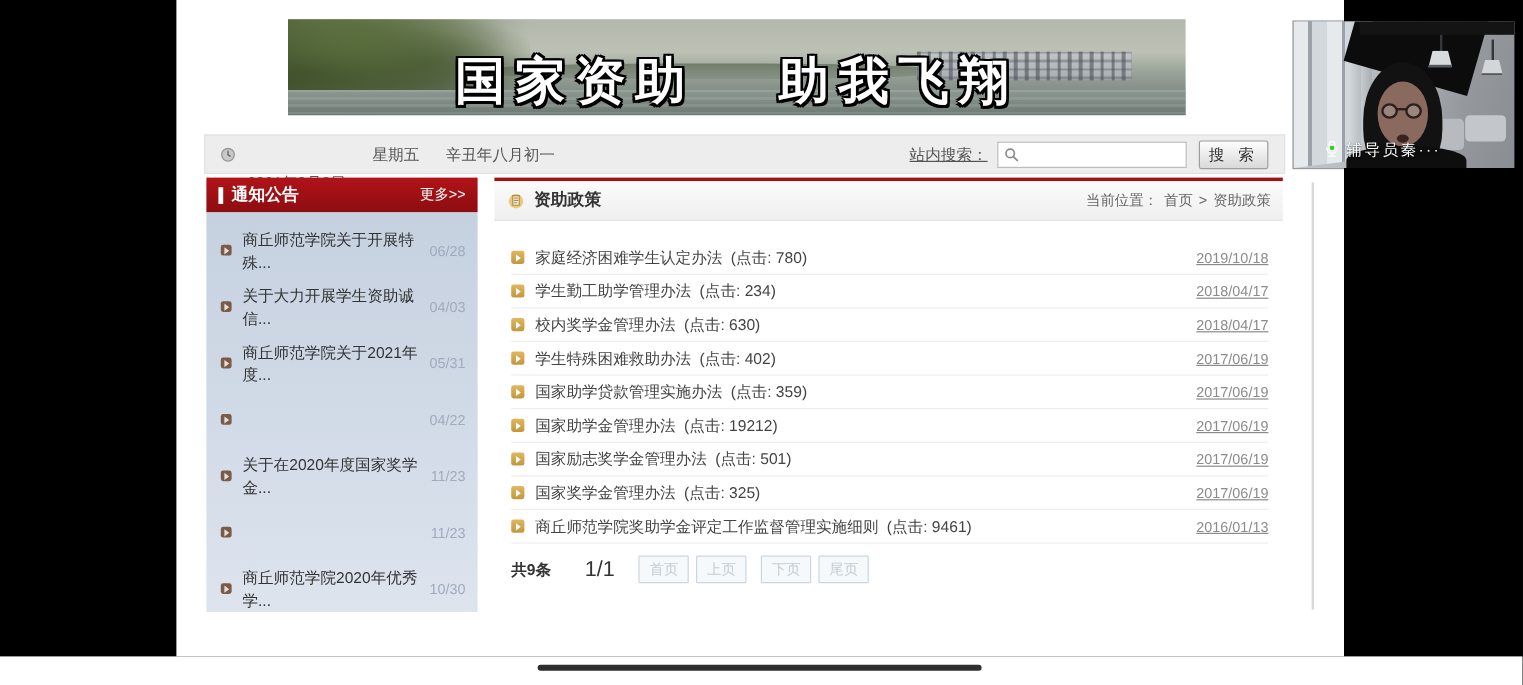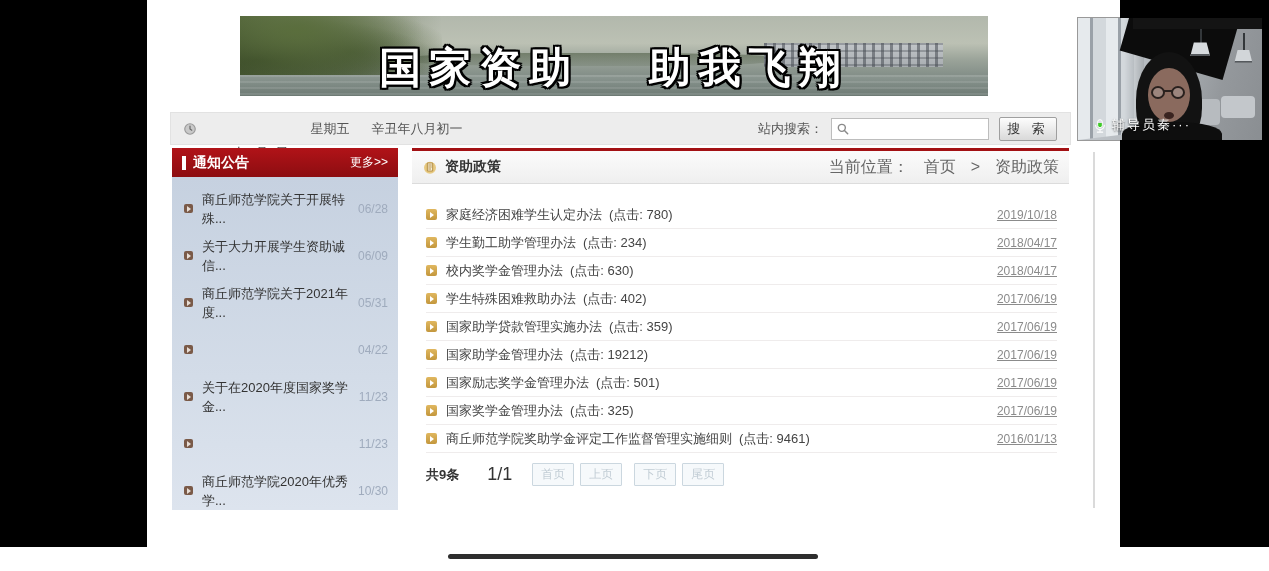--- a/index.html
+++ b/index.html
@@ -35,21 +35,21 @@
                 -2px -2px 0 #000,2px 2px 0 #000,-2px 2px 0 #000,2px -2px 0 #000;}
 
   
   .topbar{position:absolute;left:23px;top:112px;width:901px;height:33px;background:#ededed;
     border:1px solid #e2e2e2;box-sizing:border-box;display:flex;align-items:center;
     padding:0 13px 0 12px;font-size:13px;color:#555;}
   .tb-date{margin-left:9px;margin-top:48px;}
   .tb-week{margin-left:22px;}
   .tb-lunar{margin-left:22px;}
   .tb-spacer{flex:1;}
-  .tb-search-label{color:#555;}
+  .tb-search-label{color:#555;text-decoration:underline;}
   .tb-input-wrap{position:relative;margin-left:8px;}
   .tb-input{width:158px;height:22px;border:1px solid #bdbdbd;background:#fff;box-sizing:border-box;
     padding:0 4px 0 24px;font-size:12px;color:#333;outline:none;}
   .tb-mag{position:absolute;left:5px;top:4px;}
   .tb-btn{margin-left:10px;width:58px;height:24px;border:1px solid #9f9f9f;border-radius:2px;
     background:linear-gradient(180deg,#fdfdfd,#d9d9d9);font-size:13px;color:#333;
     letter-spacing:4px;text-align:center;line-height:22px;cursor:pointer;box-sizing:border-box;}
 
   
   .sidebar{position:absolute;left:25px;top:148px;width:226px;}
@@ -67,21 +67,21 @@
     border-bottom:3px solid transparent;margin-left:1px;}
   .sb-item-title{width:152px;font-size:13px;line-height:19px;color:#333;word-break:break-all;}
   .sb-item-date{margin-left:auto;font-size:12px;color:#9fabbd;}
 
   
   .main{position:absolute;left:265px;top:148px;width:657px;border-top:3px solid #a31114;
     background:#fff;box-sizing:border-box;}
   .mn-head{height:29px;background:linear-gradient(180deg,#fbfbfb,#efefef);
     border-bottom:1px solid #dcdcdc;display:flex;align-items:center;padding:16px 10px;box-sizing:border-box;}
   .mn-title{font-size:14px;font-weight:bold;color:#333;margin-left:7px;}
-  .mn-crumb{margin-left:auto;font-size:16px;color:#666;display:flex;align-items:center;gap:15px;justify-content:flex-end;}
+  .mn-crumb{margin-left:auto;font-size:12px;color:#666;display:flex;align-items:center;gap:5px;justify-content:flex-end;}
   .mn-crumb .lnk{cursor:pointer;}
   .mn-body{padding:17px 12px 0 14px;}
   .row{display:flex;align-items:center;height:27px;border-bottom:1px solid #efecec;cursor:pointer;}
   .row-bullet{width:11px;height:11px;border-radius:2px;flex:none;margin-right:9px;
     background:linear-gradient(180deg,#e0b75f,#c3973d);display:flex;align-items:center;justify-content:center;}
   .row-tri{width:0;height:0;border-left:4px solid #fff;border-top:3px solid transparent;
     border-bottom:3px solid transparent;margin-left:1px;}
   .row-title{font-size:13px;color:#444;}
   .row-clicks{font-size:13px;color:#444;margin-left:7px;}
   .row-date{margin-left:auto;font-size:12px;color:#8b8b8b;text-decoration:underline;}
@@ -119,21 +119,21 @@
     border-radius:50% 50% 42% 42%;}
   .wc-face{position:absolute;left:70px;top:50px;width:42px;height:54px;background:#8a6a5e;border-radius:50%;}
   .wc-glasses{position:absolute;left:72px;top:68px;width:38px;height:14px;}
   .wc-lens{position:absolute;width:14px;height:13px;border:2px solid #2a211e;border-radius:50%;
     box-sizing:border-box;background:rgba(210,215,220,.25);}
   .wc-lens.l{left:1px;} .wc-lens.r{left:21px;}
   .wc-bridge{position:absolute;left:14px;top:4px;width:8px;height:2px;background:#2a211e;}
   .wc-mouth{position:absolute;left:86px;top:94px;width:10px;height:7px;background:#3a2420;border-radius:50%;}
   .wc-body{position:absolute;left:44px;bottom:-8px;width:100px;height:26px;background:#0e0e0e;
     border-radius:45% 45% 0 0;}
-  .wc-tag{position:absolute;left:14px;bottom:6px;display:flex;align-items:flex-end;gap:4px;}
+  .wc-tag{position:absolute;left:24px;bottom:6px;display:flex;align-items:flex-start;gap:4px;}
   .wc-name{color:#fff;font-size:13px;letter-spacing:2px;text-shadow:0 1px 2px rgba(0,0,0,.8);}
 
   
   .bottomstrip{position:absolute;left:0;top:547px;width:1269px;height:24px;background:#fff;}
   .handle{position:absolute;left:448px;top:7px;width:370px;height:5px;background:#2e2e2e;border-radius:3px;cursor:grab;}
 
   .icon16{width:16px;height:16px;display:block;}
   .icon14{width:14px;height:14px;display:block;}
 </style>
 </head>
@@ -183,21 +183,21 @@
               <span class="sb-tri"></span>
             </span>
           <span class="sb-item-title">商丘师范学院关于开展特殊...</span>
           <span class="sb-item-date">06/28</span>
         </div>
         <div class="sb-item">
           <span class="sb-bullet">
               <span class="sb-tri"></span>
             </span>
           <span class="sb-item-title">关于大力开展学生资助诚信...</span>
-          <span class="sb-item-date">06/09</span>
+          <span class="sb-item-date">04/03</span>
         </div>
         <div class="sb-item">
           <span class="sb-bullet">
               <span class="sb-tri"></span>
             </span>
           <span class="sb-item-title">商丘师范学院关于2021年度...</span>
           <span class="sb-item-date">05/31</span>
         </div>
         <div class="sb-item">
           <span class="sb-bullet">

